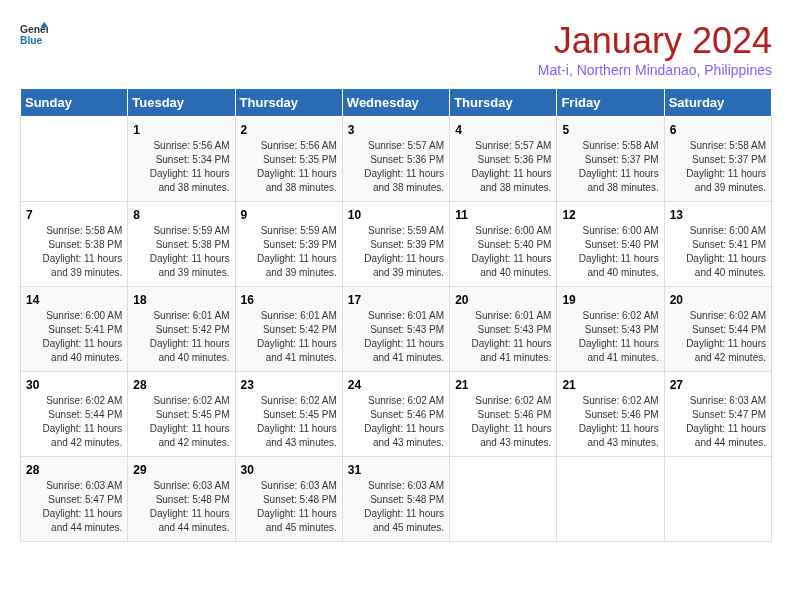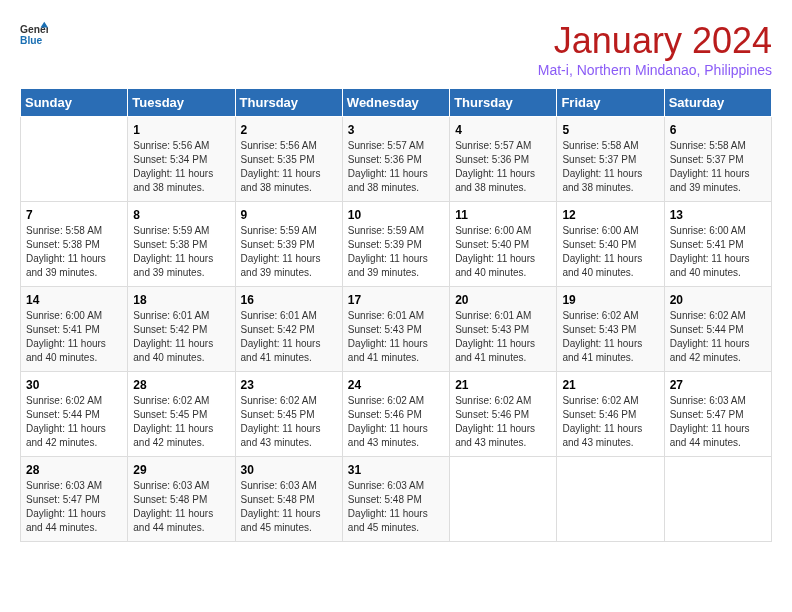--- a/index.html
+++ b/index.html
@@ -65,20 +65,21 @@
     .day-number {
       font-weight: bold;
       font-size: 12px;
       margin-bottom: 2px;
       display: block;
     }
     .day-info {
       font-size: 10px;
       color: #333;
       line-height: 1.4;
+      text-align: right;
     }
     .empty-cell {
       background: #fff !important;
     }
   </style>
 </head>
 <body>
 
 <div class="header-section">
   <div class="logo">

